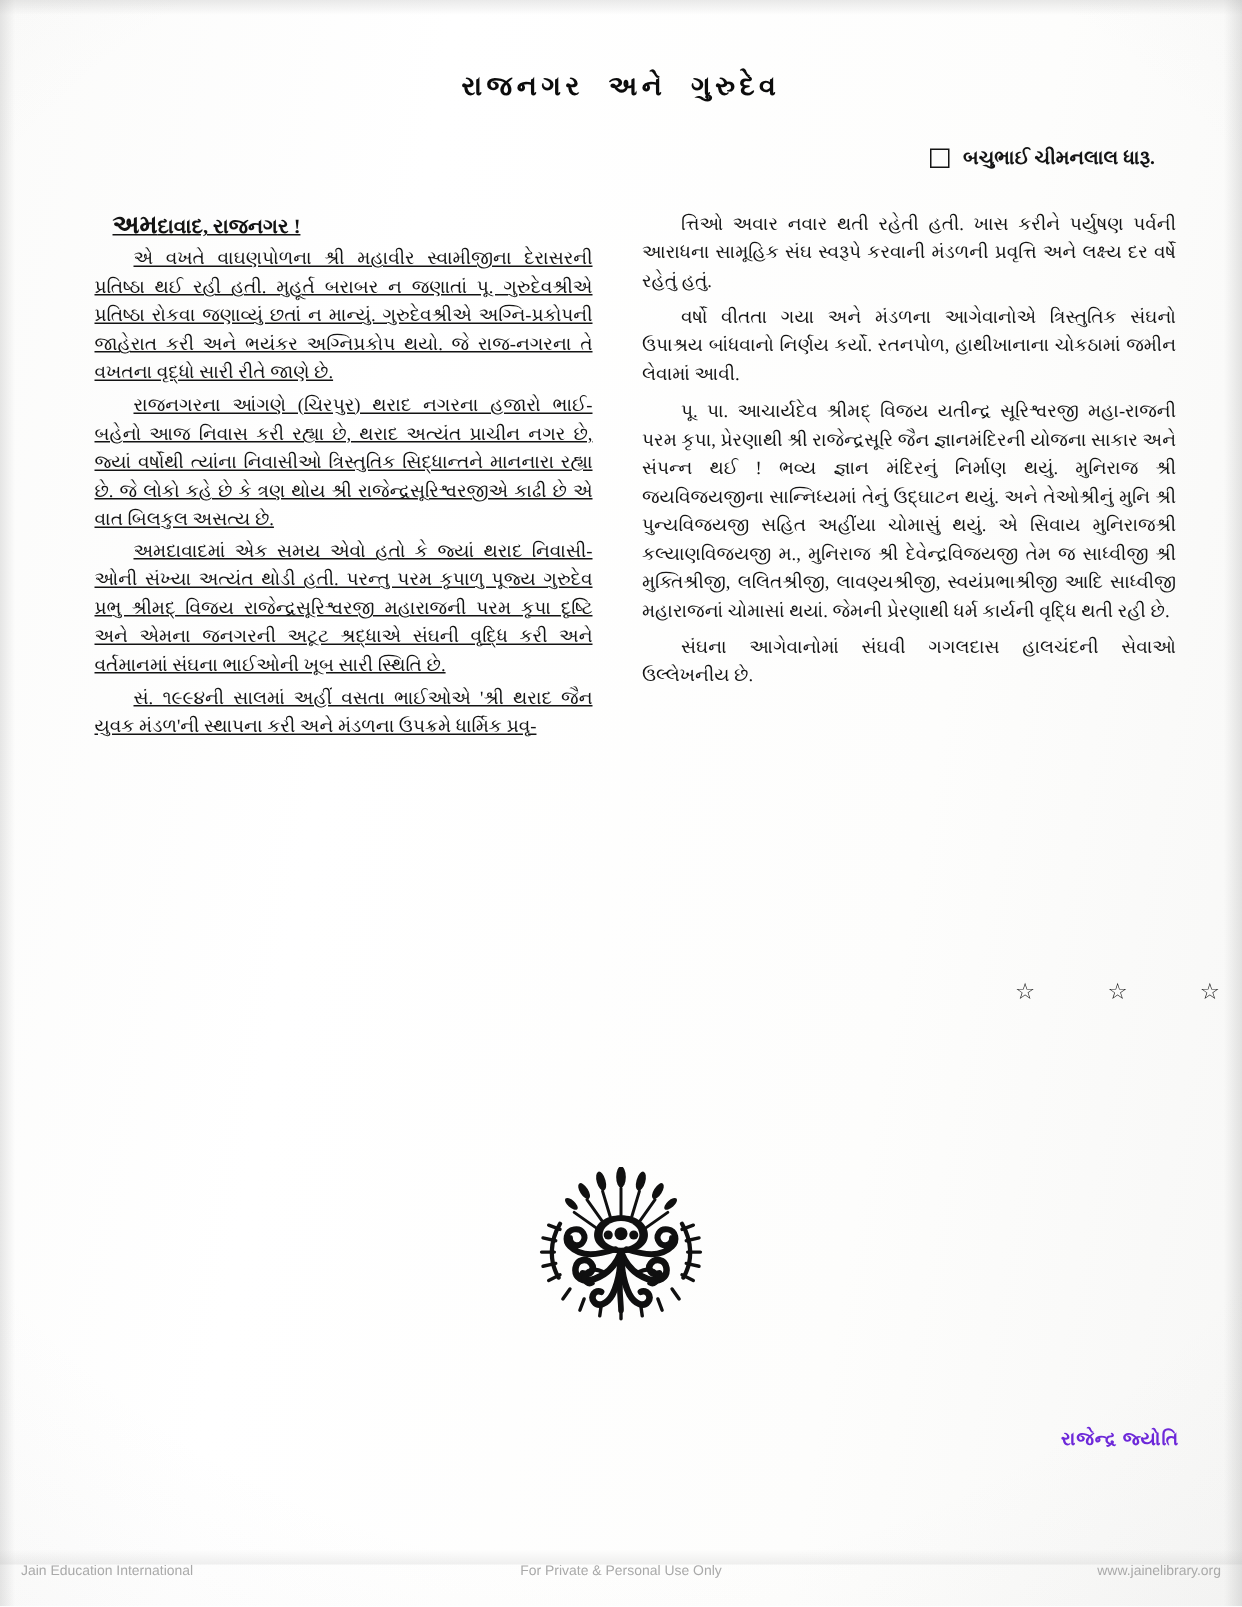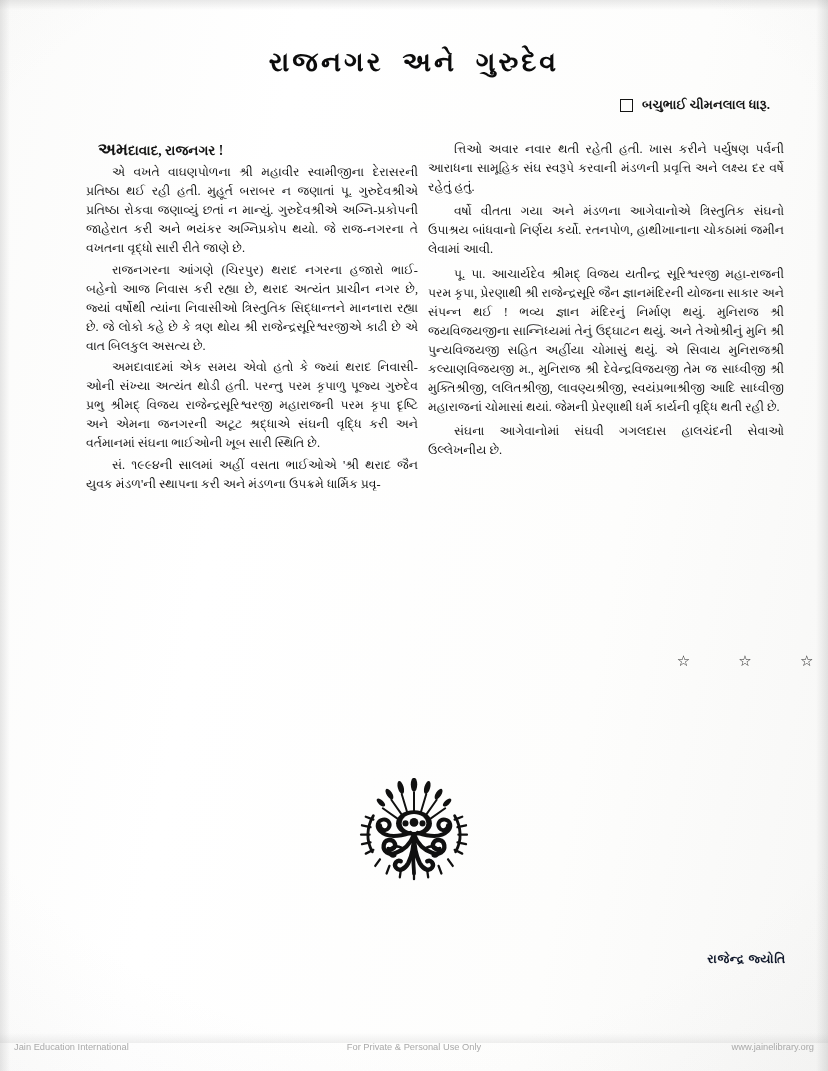--- a/index.html
+++ b/index.html
@@ -39,21 +39,21 @@
   .scan-edge.bottom{ left: 0; right: 0; bottom: 28px; height: 10px;
     background: linear-gradient(to top, rgba(170,170,170,0.18), rgba(255,255,255,0)); }
 
   
   .title {
     position: absolute;
     left: 0; right: 0;
     top: 47px;
     text-align: center;
     font-family: "Liberation Serif", serif;
-    font-size: 27px;
+    font-size: 18px;
     font-weight: bold;
     letter-spacing: 3px;
     color: #0c0c0c;
     word-spacing: 9px;
   }
   
   .byline {
     position: absolute;
     top: 97px;
     left: 420px;
@@ -80,21 +80,21 @@
     top: 140px;
     font-family: "Liberation Serif", serif;
     font-size: 12.4px;
     line-height: 19.1px;
     color: #131313;
     text-align: justify;
     text-justify: inter-word;
     -webkit-hyphens: none;
     hyphens: none;
   }
-  .col-left  { left: 86px;  width: 332px; }
+  .col-left  { left: 63px;  width: 332px; text-decoration: underline; }
   .col-right { left: 428px; width: 356px; }
 
   .lede {
     font-weight: bold;
     font-size: 13.6px;
     margin: 0 0 3px 0;
     text-align: left;
     padding-left: 12px;
   }
   .lede .dropcap {
@@ -134,21 +134,21 @@
   }
 
   
   .signature {
     position: absolute;
     right: 42px;
     top: 952px;
     font-family: "Liberation Serif", serif;
     font-size: 12.5px;
     font-weight: bold;
-    color: #0f172a;
+    color: #6d28d9;
     letter-spacing: 0.6px;
   }
 
   
   .footer {
     position: absolute;
     left: 0; right: 0;
     bottom: 16px;
     height: 16px;
     display: flex;

